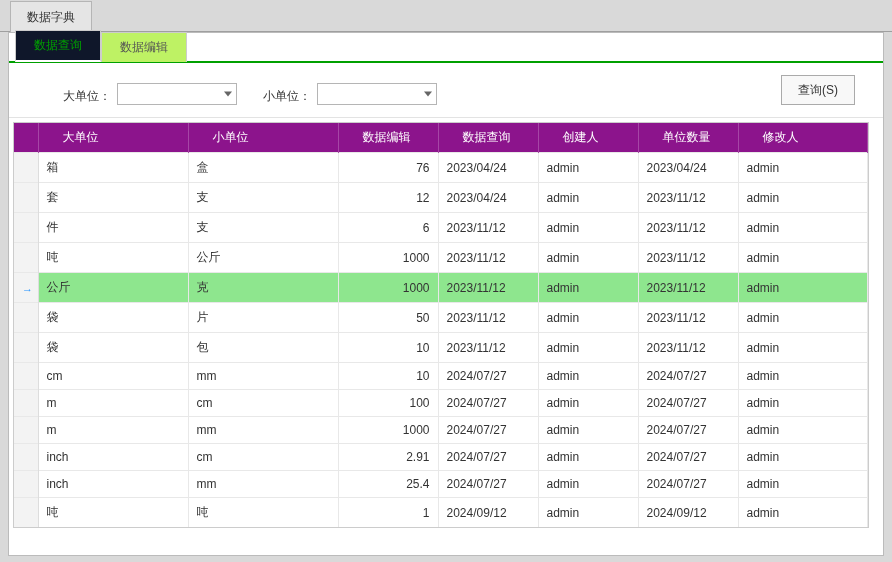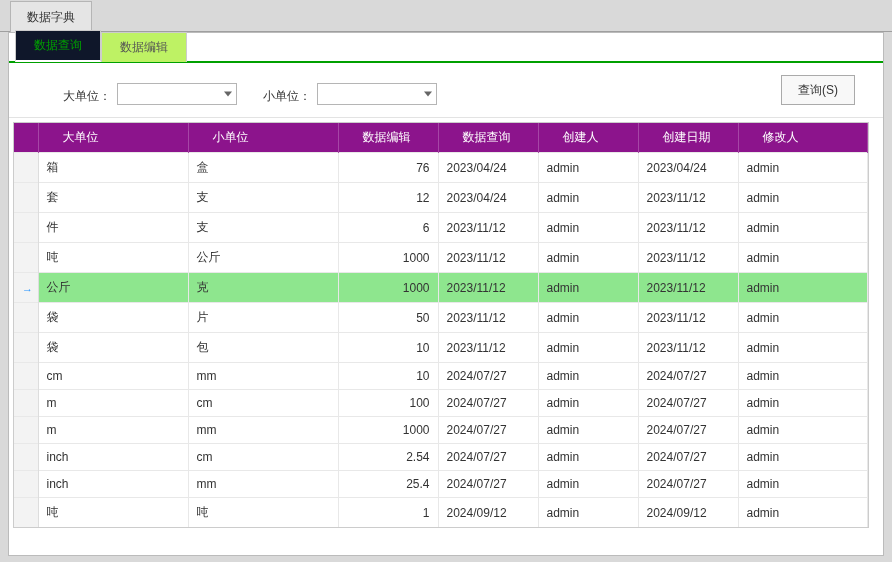--- a/index.html
+++ b/index.html
@@ -244,21 +244,21 @@
             <col class="c7">
         </colgroup>
         <thead>
           <tr>
             <th class="row-gutter-h"></th>
             <th><span>大单位</span></th>
             <th><span>小单位</span></th>
             <th><span>数据编辑</span></th>
             <th><span>数据查询</span></th>
             <th><span>创建人</span></th>
-            <th><span>创建日期</span></th>
+            <th><span>单位数量</span></th>
             <th><span>修改人</span></th>
           </tr>
         </thead>
         <tbody id="grid-body">
         <tr>
               <td class="row-gutter"></td>
               <td>箱</td>
               <td>盒</td>
               <td class="num">76</td>
               <td>2023/04/24</td>
@@ -353,21 +353,21 @@
               <td class="num">1000</td>
               <td>2024/07/27</td>
               <td>admin</td>
               <td>2024/07/27</td>
               <td>admin</td>
             </tr>
             <tr>
               <td class="row-gutter"></td>
               <td>inch</td>
               <td>cm</td>
-              <td class="num">2.54</td>
+              <td class="num">2.91</td>
               <td>2024/07/27</td>
               <td>admin</td>
               <td>2024/07/27</td>
               <td>admin</td>
             </tr>
             <tr>
               <td class="row-gutter"></td>
               <td>inch</td>
               <td>mm</td>
               <td class="num">25.4</td>

